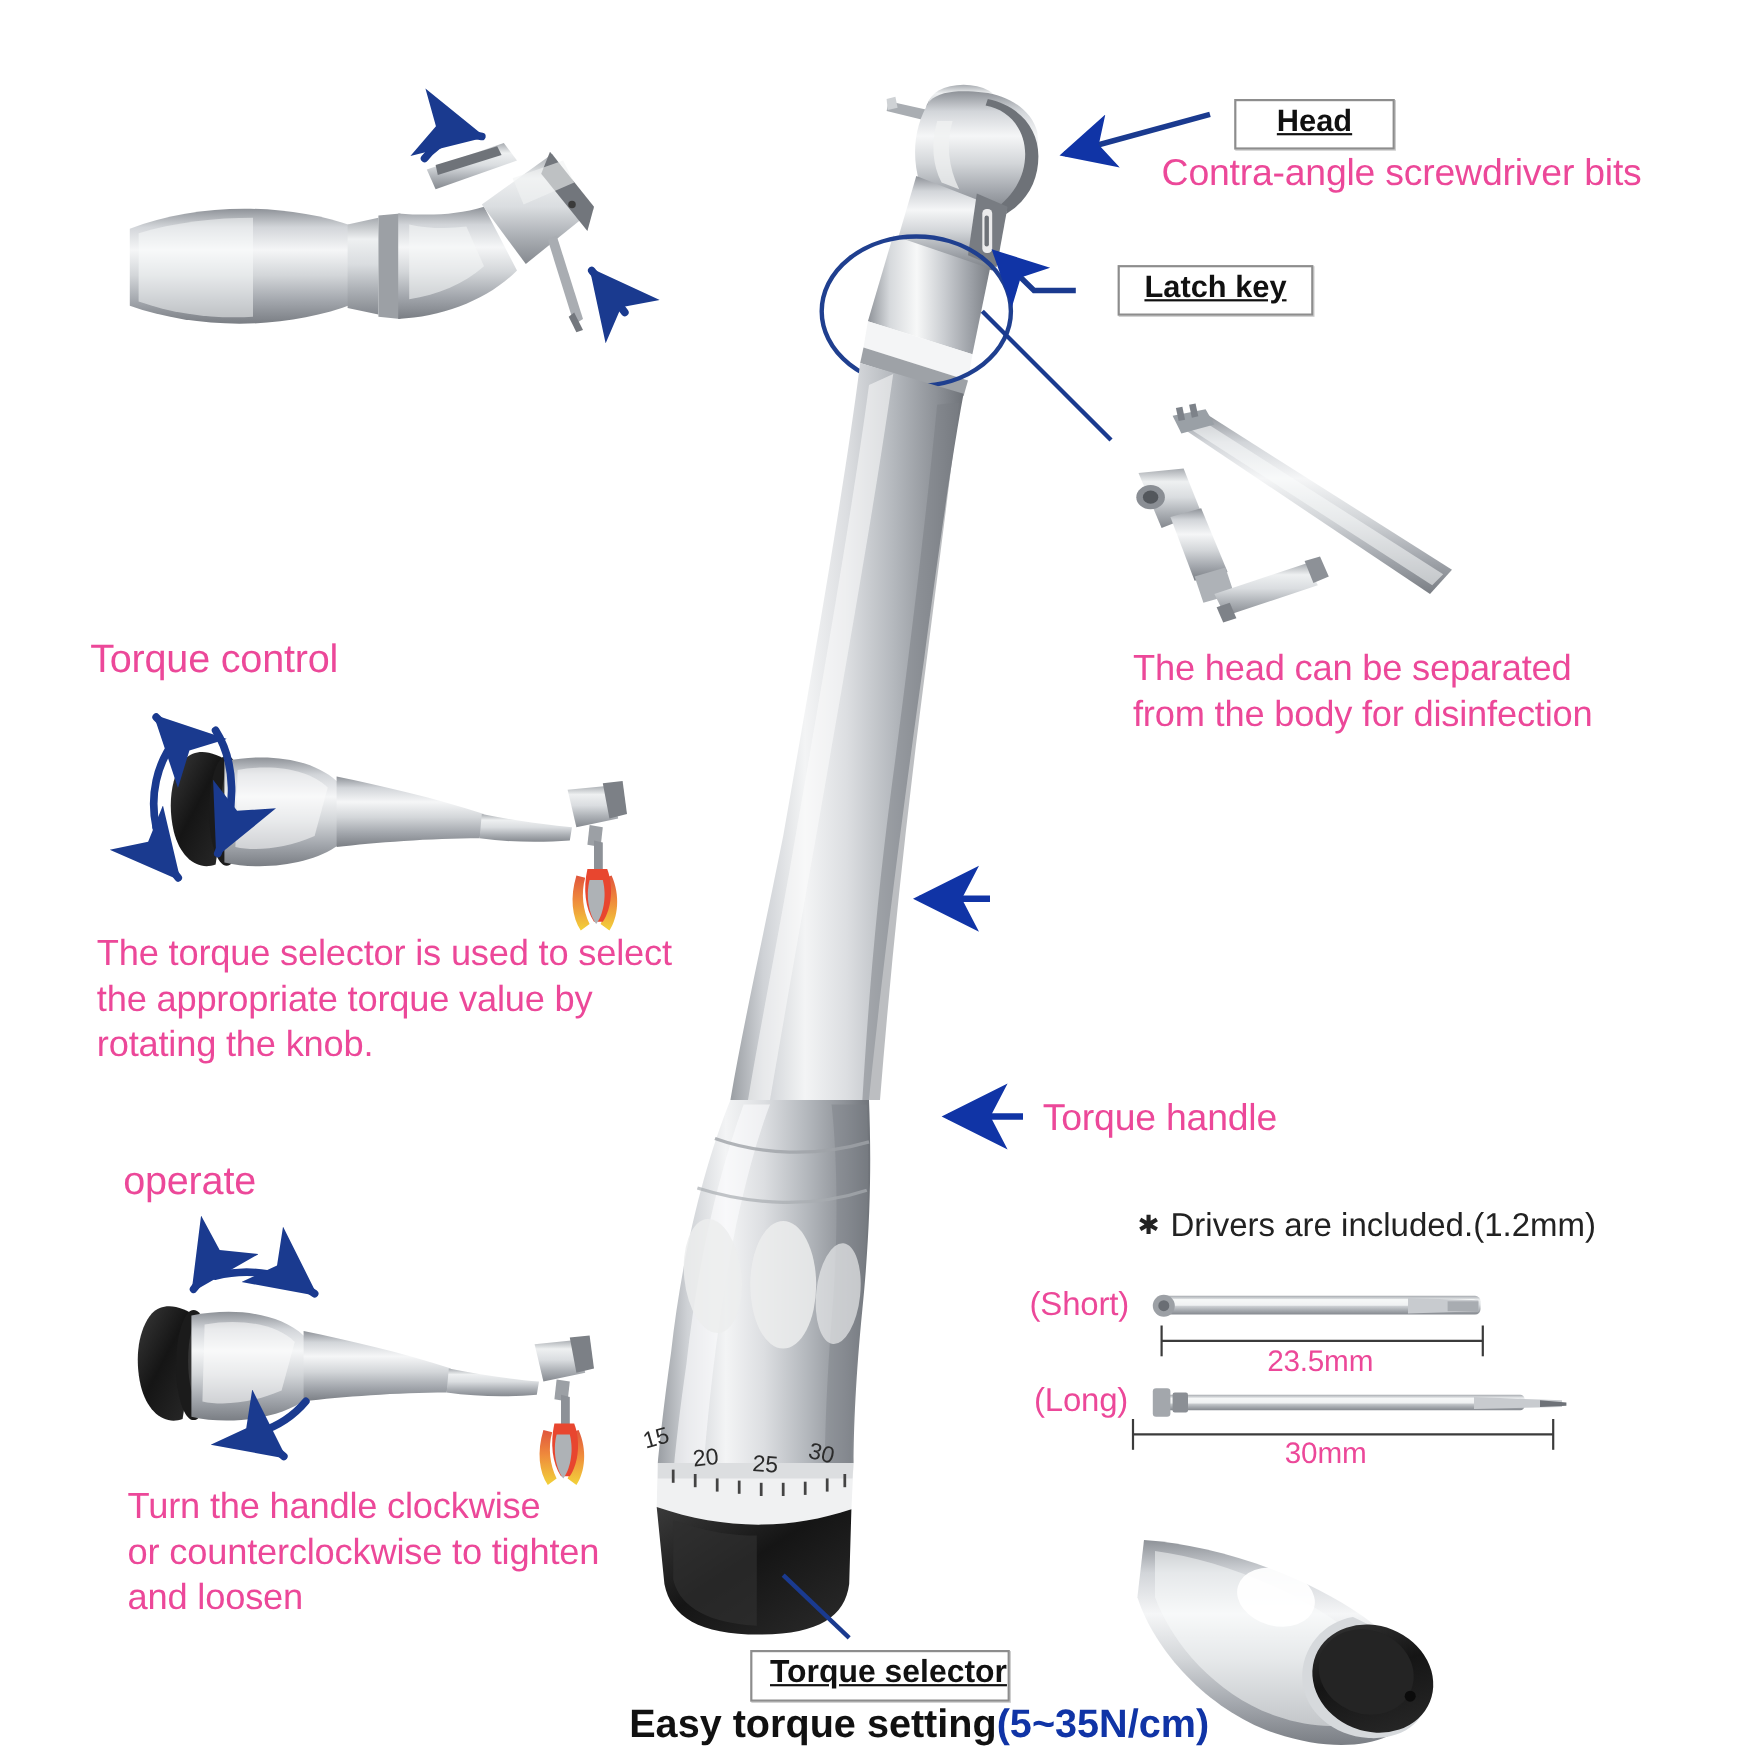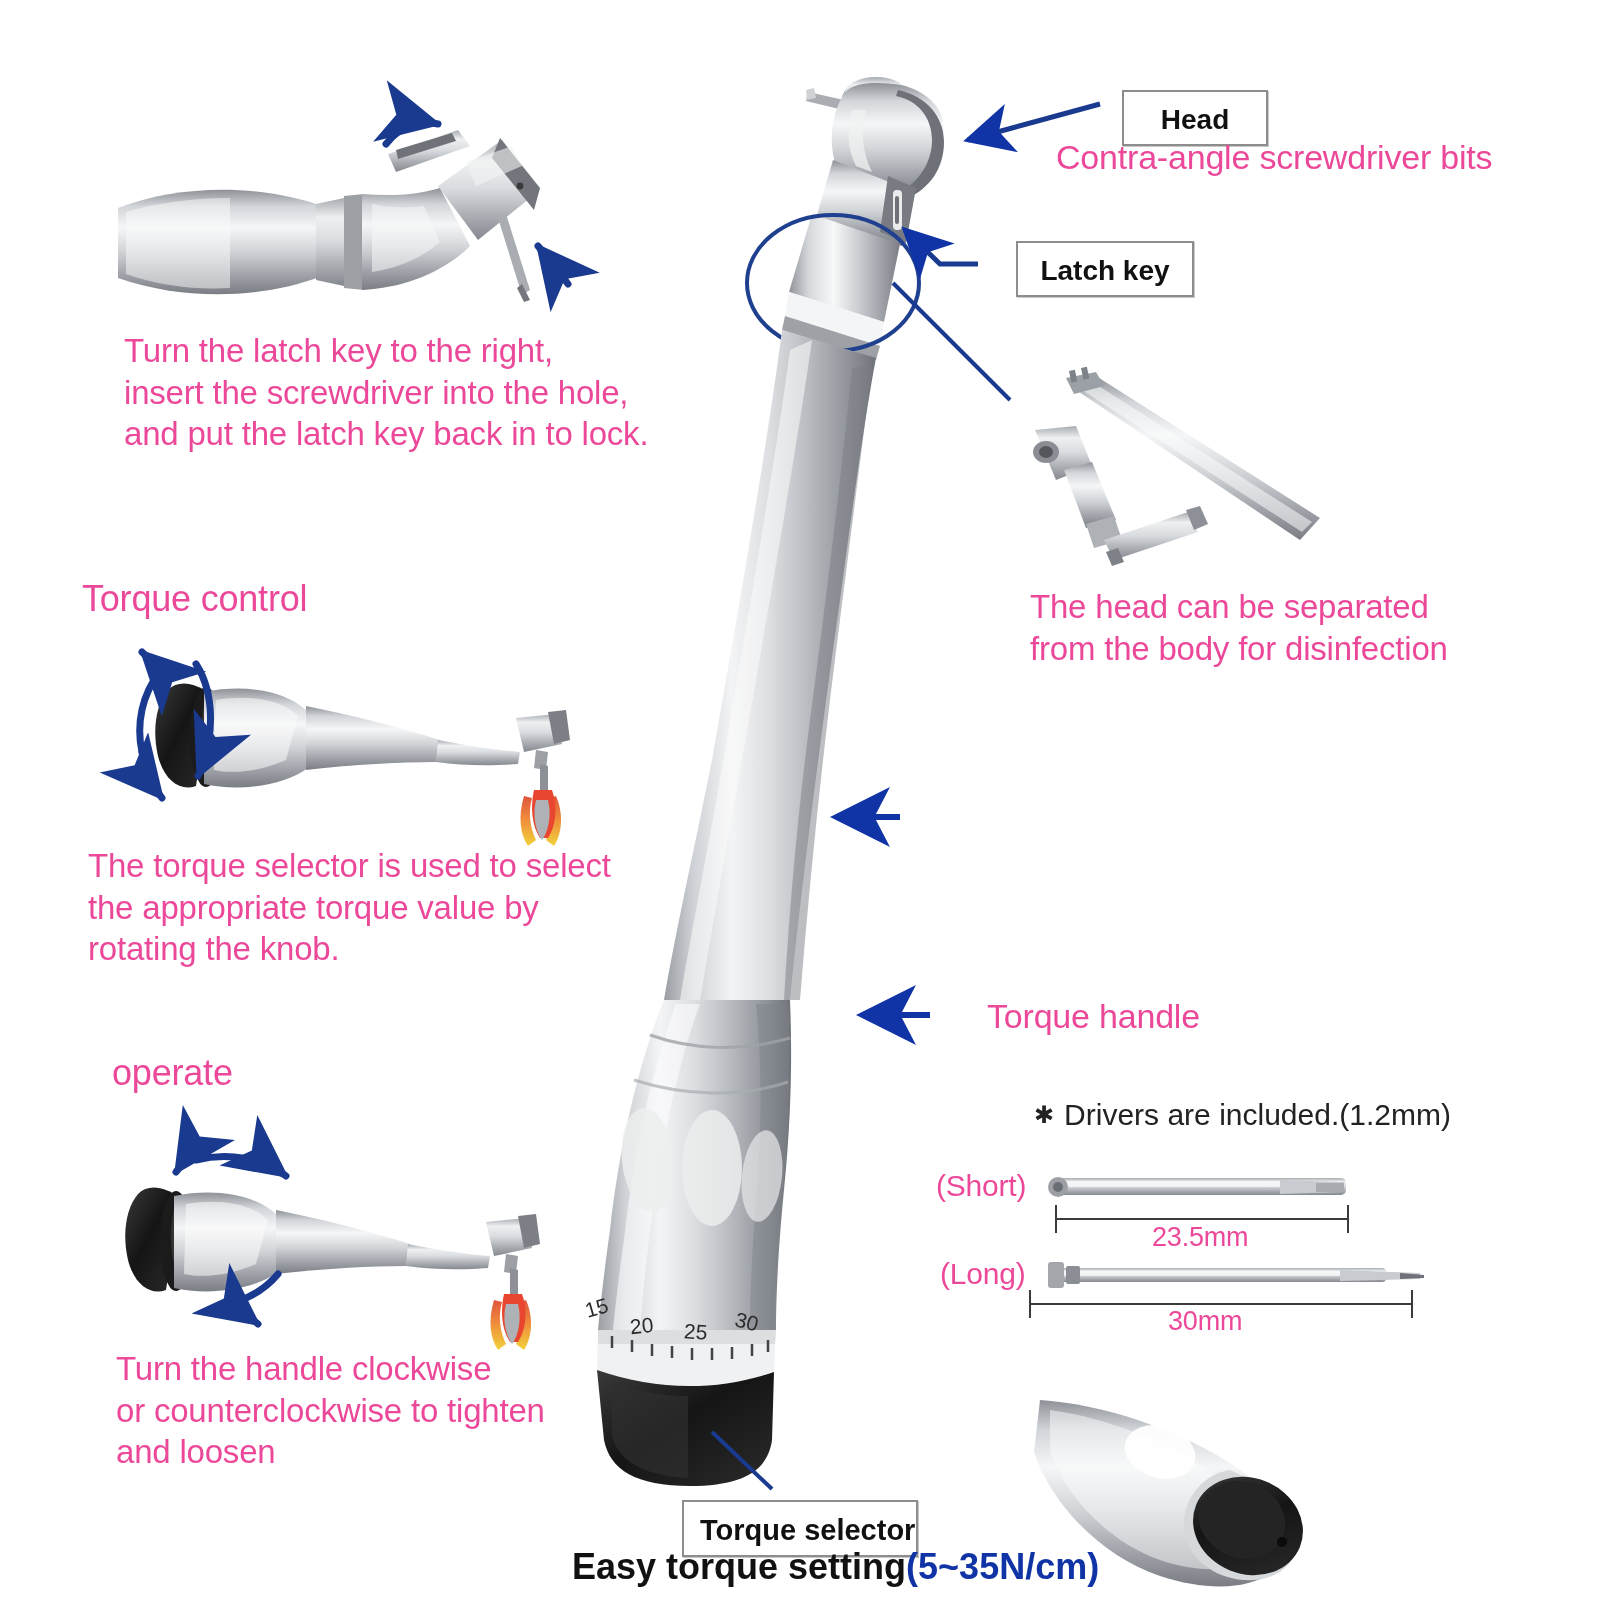--- a/index.html
+++ b/index.html
@@ -32,24 +32,25 @@
   .t-caption { font-size: 31px; }
   .t-heading { font-size: 32px; }
 
   
   .boxlabel {
     position: absolute;
     border: 2px solid #8d8d8d;
     background: #ffffff;
     font-weight: bold;
     font-size: 28px;
-    padding: 12px 16px 8px 16px;
+    padding: 2px 16px 8px 16px;
     box-shadow: 1px 1px 0 #c9c9c9;
     text-align: center;
     white-space: nowrap;
+    text-decoration: underline;
   }
 
   .bottom-title {
     position: absolute;
     font-size: 36px;
     font-weight: bold;
     white-space: nowrap;
   }
   .bottom-title .blue { color: #1034a6; }
 
@@ -388,41 +389,38 @@
   <div style="position:absolute;left:630px;top:1314px;font-size:21px;transform:rotate(-6deg);color:#2b2b2b;">20</div>
   <div style="position:absolute;left:684px;top:1320px;font-size:21px;transform:rotate(4deg);color:#2b2b2b;">25</div>
   <div style="position:absolute;left:735px;top:1310px;font-size:21px;transform:rotate(14deg);color:#2b2b2b;">30</div>
 
   <div class="boxlabel" style="left:1122px;top:90px;width:110px;">Head</div>
 
   <div class="txt t-caption" style="left:1056px;top:137px;font-size:34px;">Contra-angle screwdriver bits</div>
 
   <div class="boxlabel" style="left:1016px;top:241px;width:142px;">Latch key</div>
 
-  <div class="txt t-caption" style="left:124px;top:330px;font-size:33px;line-height:1.26;">Turn the latch key to the right,
-insert the screwdriver into the hole,
-and put the latch key back in to lock.</div>
 
   <div class="txt t-heading" style="left:82px;top:578px;font-size:36px;">Torque control</div>
 
   <div class="txt t-caption" style="left:88px;top:845px;font-size:33px;line-height:1.26;">The torque selector is used to select
 the appropriate torque value by
 rotating the knob.</div>
 
   <div class="txt t-heading" style="left:112px;top:1052px;font-size:36px;">operate</div>
 
   <div class="txt t-caption" style="left:116px;top:1348px;font-size:33px;line-height:1.26;">Turn the handle clockwise
 or counterclockwise to tighten
 and loosen</div>
 
   <div class="txt t-caption" style="left:1030px;top:586px;font-size:33px;line-height:1.26;">The head can be separated
 from the body for disinfection</div>
 
 
-  <div class="txt t-caption" style="left:948px;top:996px;font-size:34px;margin-left:39px;">Torque handle</div>
+  <div class="txt t-caption" style="left:948px;top:996px;font-size:34px;">Torque handle</div>
 
   <div style="position:absolute;left:1034px;top:1098px;display:flex;align-items:center;gap:10px;">
     <span style="font-size:24px;line-height:1;color:#222;">✱</span>
     <span style="font-size:30px;color:#222;">Drivers are included.(1.2mm)</span>
   </div>
 
   <div class="txt" style="left:936px;top:1168px;font-size:30px;">(Short)</div>
 
   <div class="txt" style="left:1152px;top:1222px;font-size:27px;">23.5mm</div>
 

